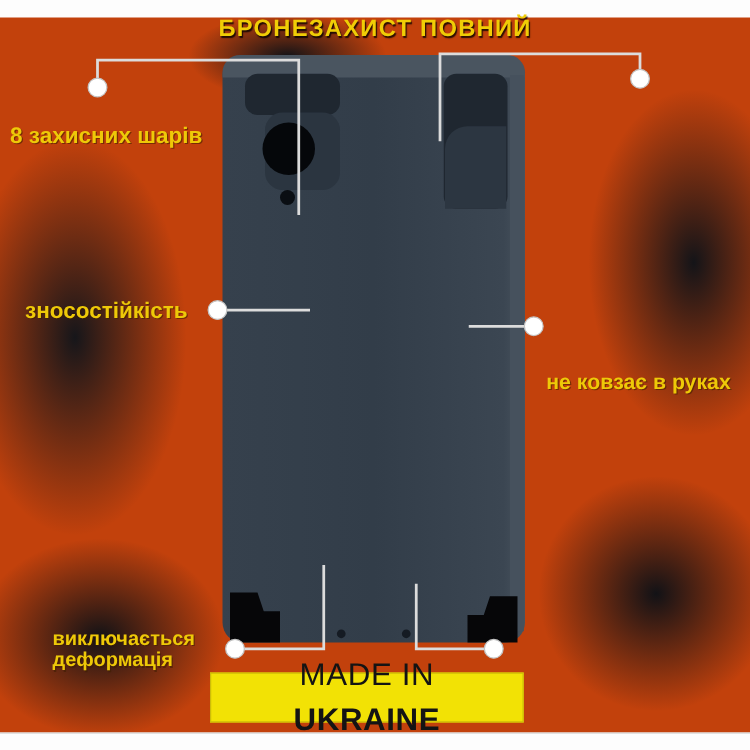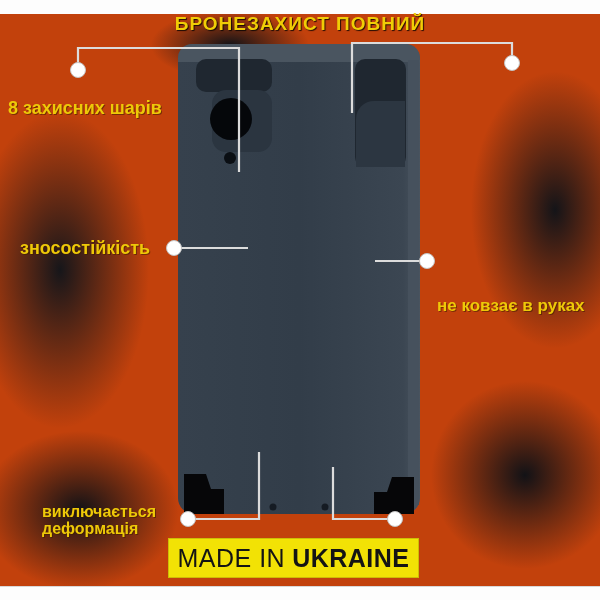--- a/index.html
+++ b/index.html
@@ -30,21 +30,21 @@
   .cl-layers{left:8px;top:99px;font-size:18px;}
   .cl-sides{left:429px;top:94px;font-size:17px;width:160px;}
   .cl-wear{left:20px;top:239px;font-size:18px;}
   .cl-grip{left:437px;top:253px;font-size:17px;margin-top:44px;}
   .cl-deform{left:42px;top:504px;font-size:16px;}
   .cl-eco{left:423px;top:495px;font-size:15px;}
   .badge{
     position:absolute;left:168px;top:538px;width:251px;height:40px;
     background:#f2e205;border:1px solid #cdbd07;box-sizing:border-box;
     display:flex;align-items:center;justify-content:center;gap:7px;
-    color:#141414;font-size:25px;letter-spacing:.5px;
+    color:#141414;font-size:25px;letter-spacing:.5px;flex-direction:column;
   }
   .badge .prefix{font-weight:400;}
   .badge .country{font-weight:700;text-align:right;}
 </style>
 </head>
 <body>
 
 <div class="stage">
 
   <div class="blob blob1"></div>

